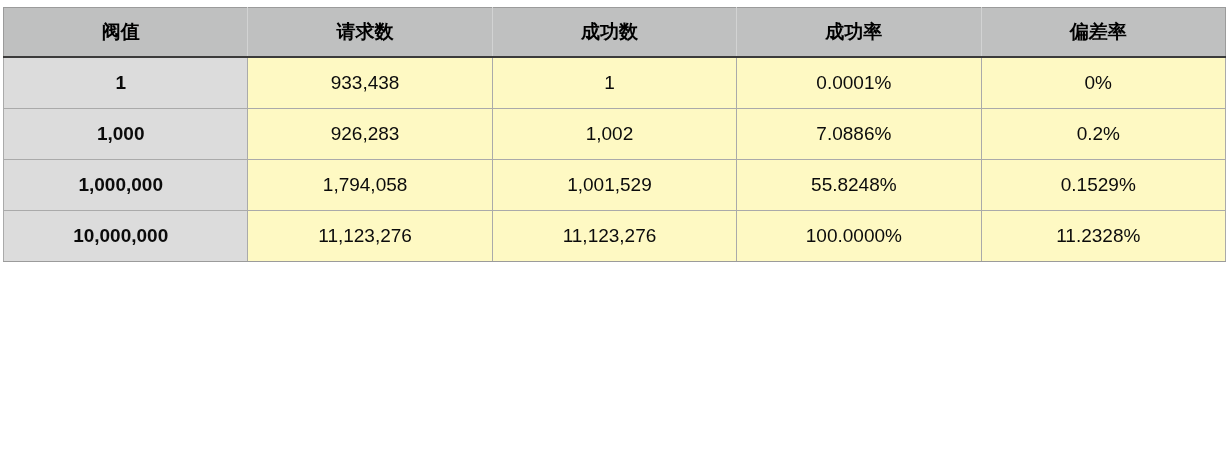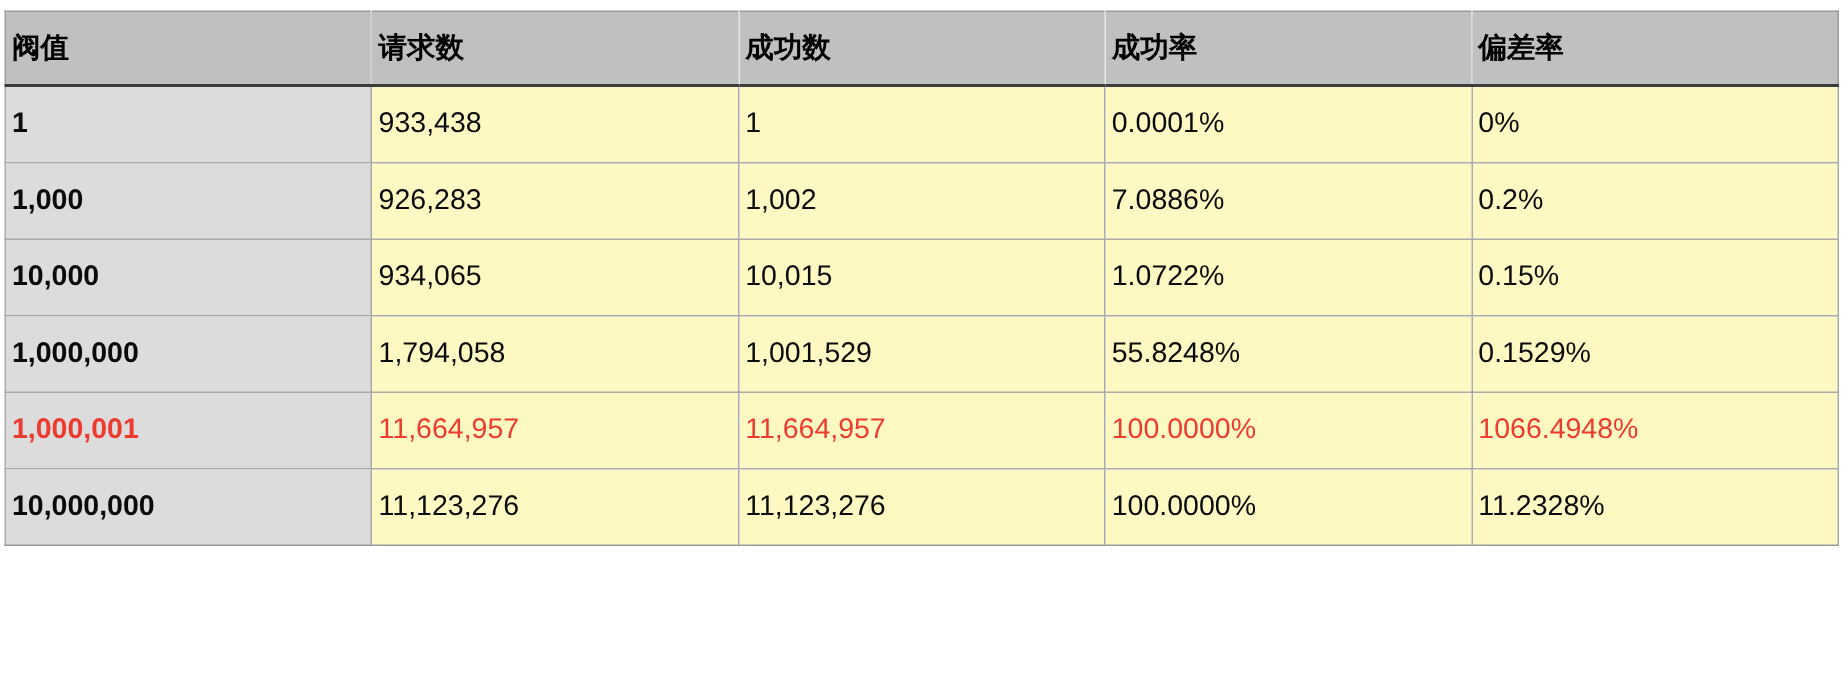--- a/index.html
+++ b/index.html
@@ -21,21 +21,21 @@
     top: 7px;
     width: 1223px;
     border-collapse: collapse;
     table-layout: fixed;
     border: 1px solid var(--outer-border, #9b9b9b);
     font-size: 19px;
     color: #0b0b0b;
   }
   table.data-table col { width: 20%; }
   th, td {
-    text-align: left;
+    text-align: center;
     padding: 0 14px 0 4px;
     height: 50px;
     overflow: hidden;
     white-space: nowrap;
     vertical-align: middle;
   }
   thead th {
     background: var(--header-bg, #bfc0c0);
     color: #000000;
     font-weight: bold;
@@ -85,39 +85,25 @@
         <td>0%</td>
       </tr>
       <tr>
         <td class="rowhead">1,000</td>
         <td>926,283</td>
         <td>1,002</td>
         <td>7.0886%</td>
         <td>0.2%</td>
       </tr>
       <tr>
-        <td class="rowhead">10,000</td>
-        <td>934,065</td>
-        <td>10,015</td>
-        <td>1.0722%</td>
-        <td>0.15%</td>
-      </tr>
-      <tr>
         <td class="rowhead">1,000,000</td>
         <td>1,794,058</td>
         <td>1,001,529</td>
         <td>55.8248%</td>
         <td>0.1529%</td>
-      </tr>
-      <tr class="highlight">
-        <td class="rowhead">1,000,001</td>
-        <td>11,664,957</td>
-        <td>11,664,957</td>
-        <td>100.0000%</td>
-        <td>1066.4948%</td>
       </tr>
       <tr>
         <td class="rowhead">10,000,000</td>
         <td>11,123,276</td>
         <td>11,123,276</td>
         <td>100.0000%</td>
         <td>11.2328%</td>
       </tr>
     </tbody>
   </table>

